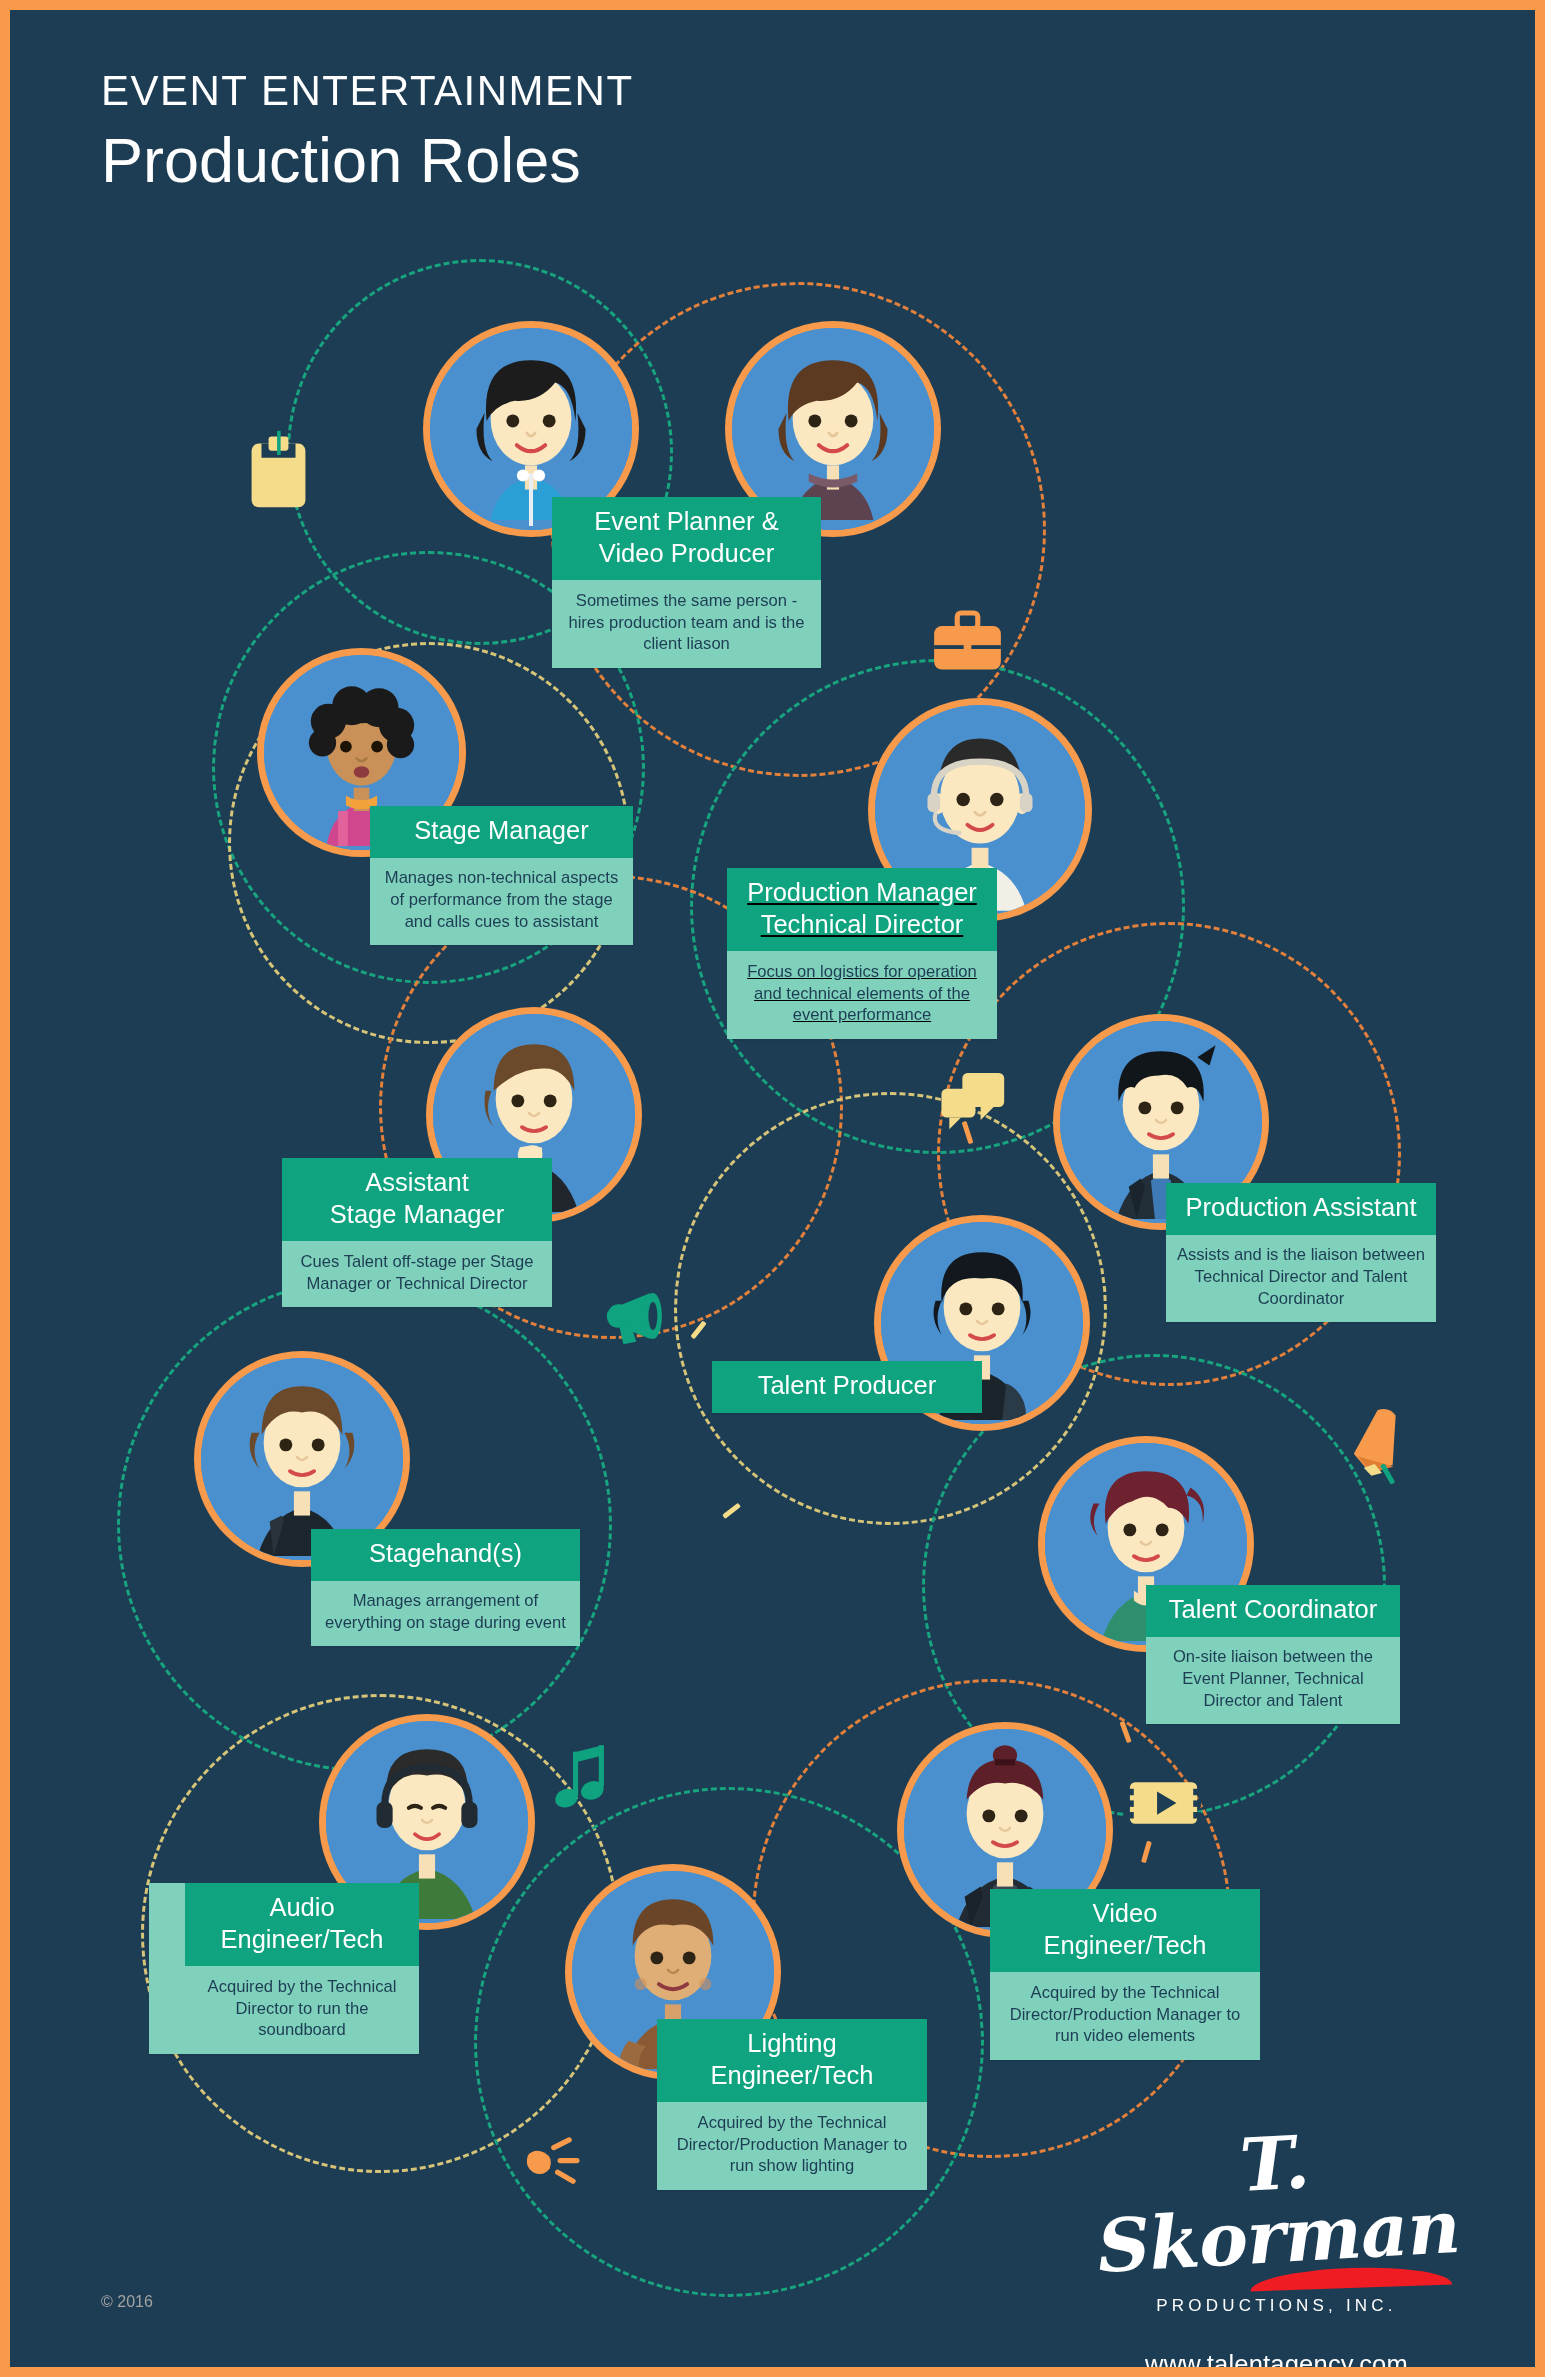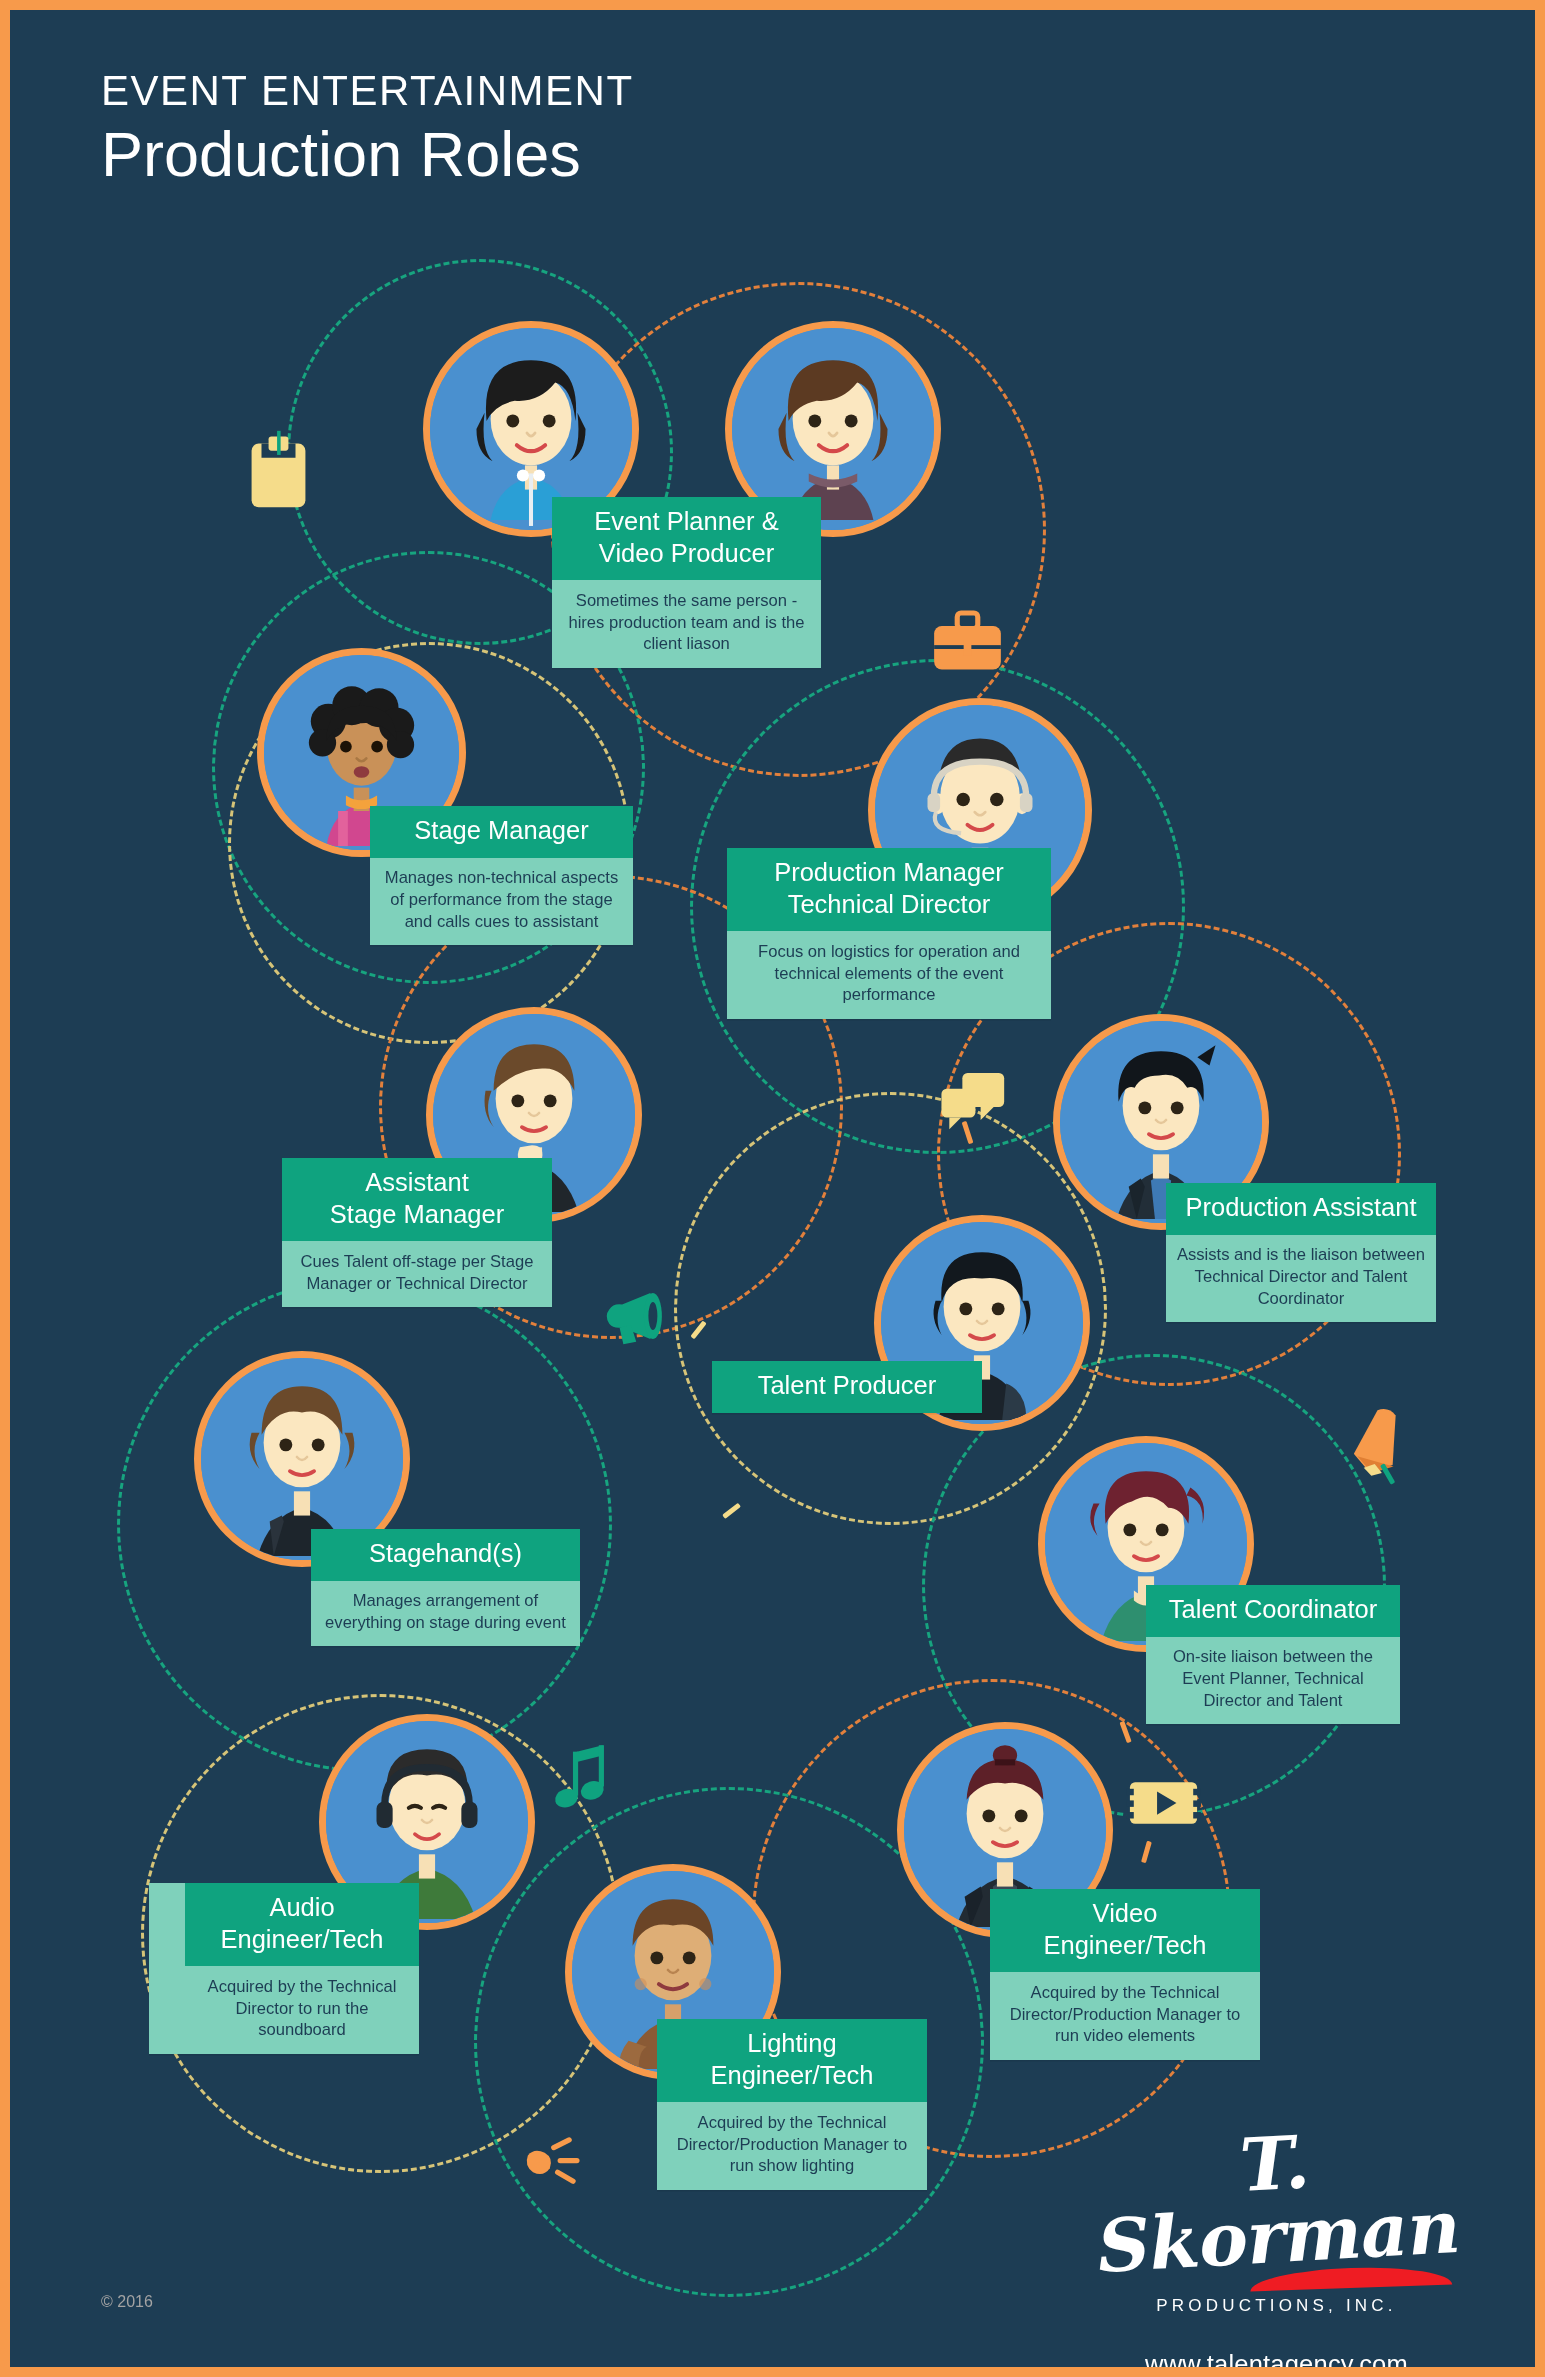--- a/index.html
+++ b/index.html
@@ -30,21 +30,21 @@
     color:#ffffff;
     font-weight:300;
     line-height:1.02;
     white-space:nowrap;
   }
   #title-line2{
     font-size:63px;
     color:#ffffff;
     font-weight:300;
     line-height:1.15;
-    margin-top:5px;
+    margin-top:11px;
     white-space:nowrap;
   }
   
   .orbit{
     position:absolute;
     border-radius:50%;
     border-style:dashed;
     pointer-events:none;
   }
   
@@ -467,21 +467,21 @@
     <div class="card-desc">Sometimes the same person - hires production team and is the client liason</div>
   </div>
 
   <div class="card" style="left:360px;top:796px;width:263px;">
     <div class="card-title">
       <div>Stage Manager</div>
     </div>
     <div class="card-desc">Manages non-technical aspects of performance from the stage and calls cues to assistant</div>
   </div>
 
-  <div class="card" style="left:717px;top:838px;width:324px;">
+  <div class="card" style="left:717px;top:858px;width:270px;text-decoration:underline;">
     <div class="card-title">
       <div>Production Manager</div>
       <div>Technical Director</div>
     </div>
     <div class="card-desc">Focus on logistics for operation and technical elements of the event performance</div>
   </div>
 
   <div class="card" style="left:272px;top:1148px;width:270px;">
     <div class="card-title">
       <div>Assistant</div>

